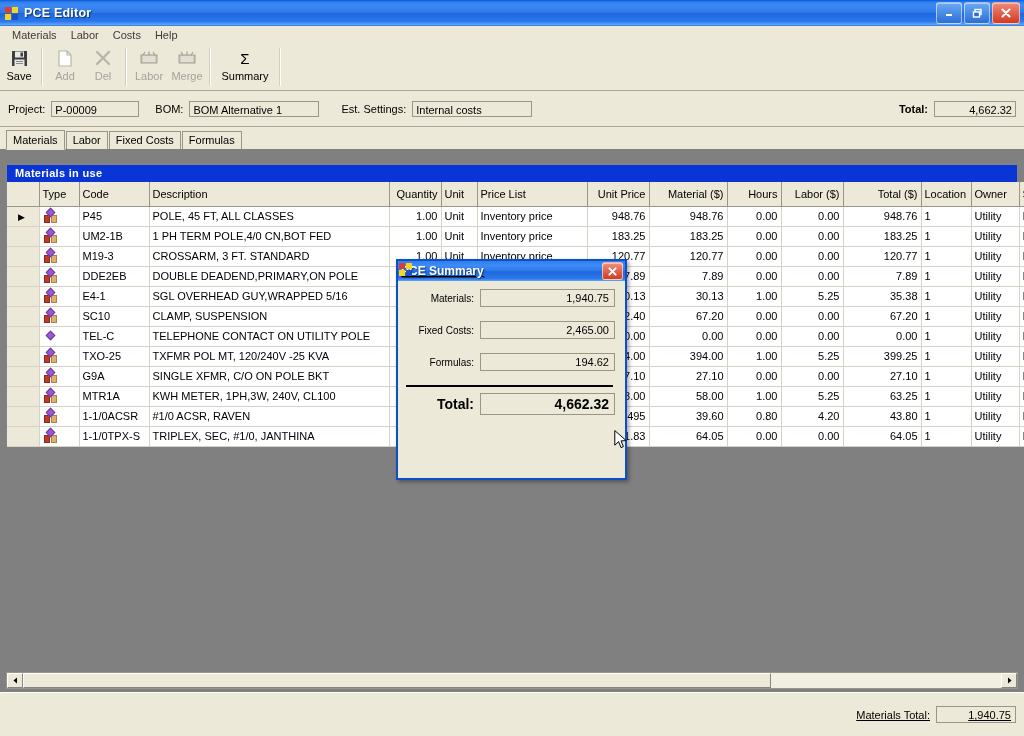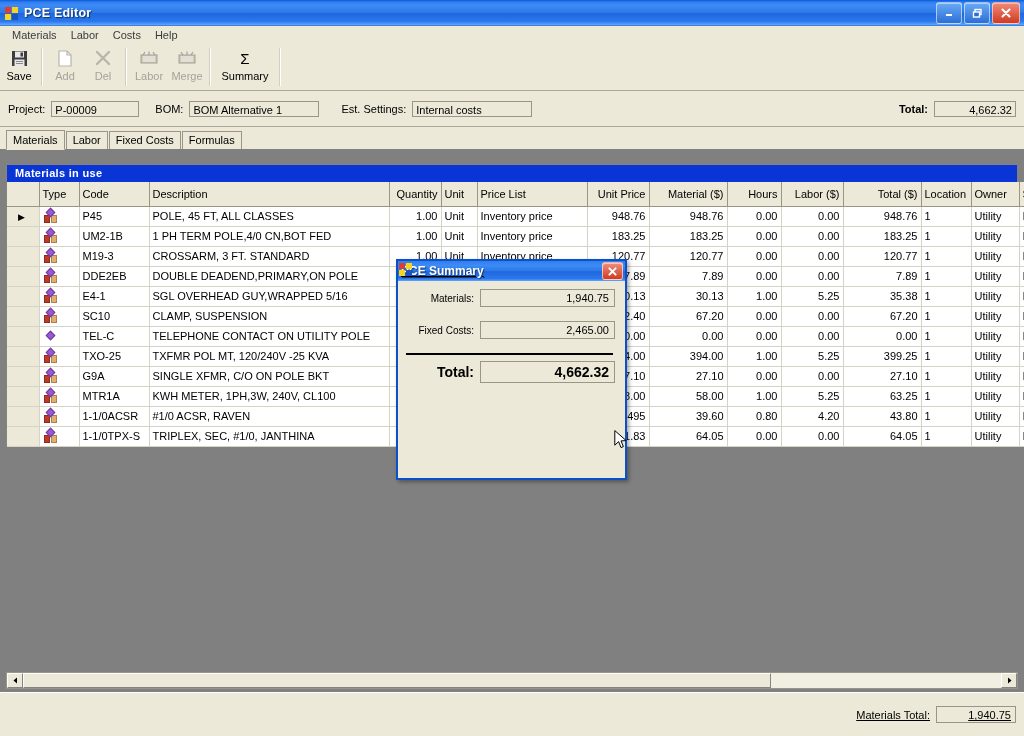--- a/index.html
+++ b/index.html
@@ -574,20 +574,24 @@
     </div>
     <div class="dlgbody">
       <div class="drow">
         <div class="dl">Materials:</div>
         <div class="dv">1,940.75</div>
       </div>
       <div class="drow">
         <div class="dl">Fixed Costs:</div>
         <div class="dv">2,465.00</div>
       </div>
+      <div class="drow">
+        <div class="dl">Formulas:</div>
+        <div class="dv">194.62</div>
+      </div>
       <div class="dsep"></div>
       <div class="drow total">
         <div class="dl">Total:</div>
         <div class="dv">4,662.32</div>
       </div>
     </div>
   </div>
 
   <svg class="cursor" viewBox="0 0 14 20">
     <path d="M0.8 0.6 L0.8 15.2 L4.6 11.6 L7.0 17.6 L9.4 16.6 L7.0 10.9 L12.2 10.6 Z" fill="#fff" stroke="#000" stroke-width="1"></path>

